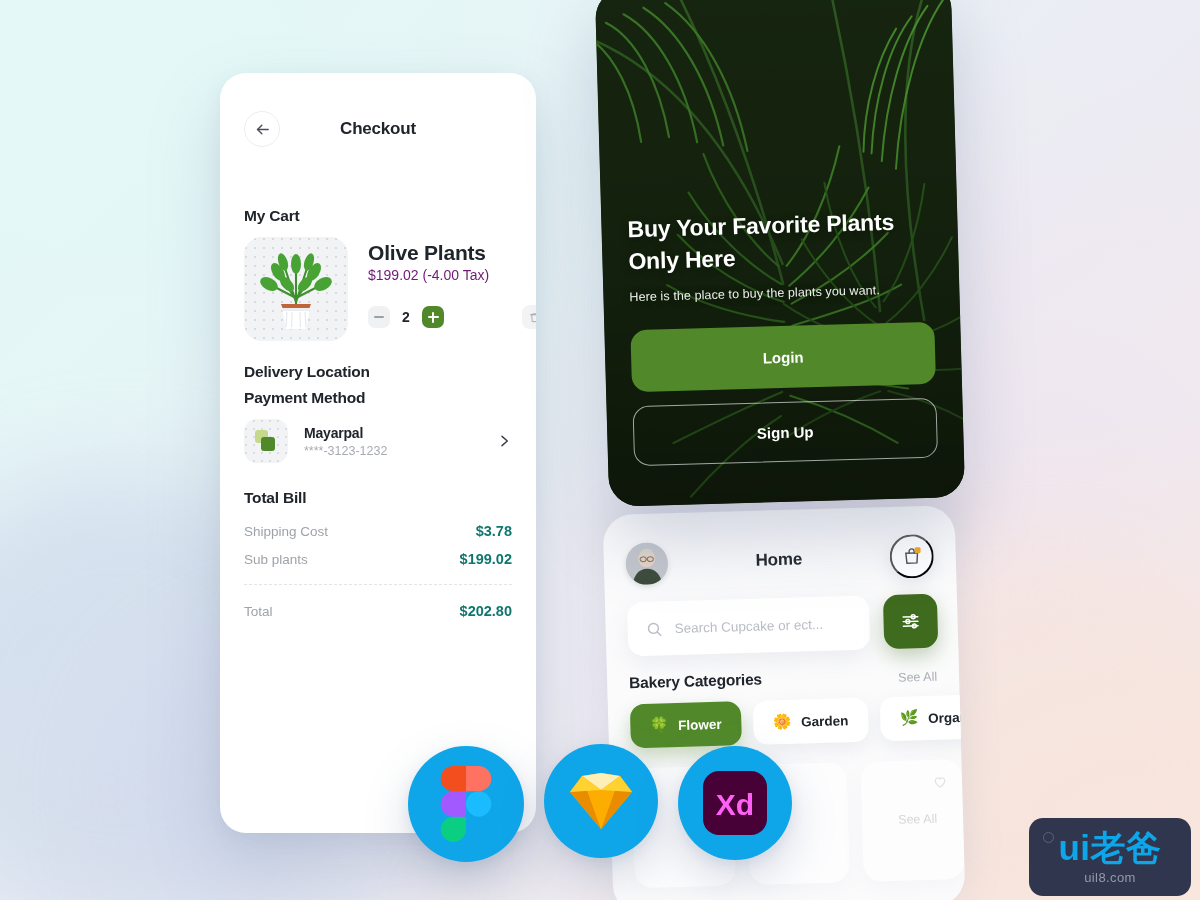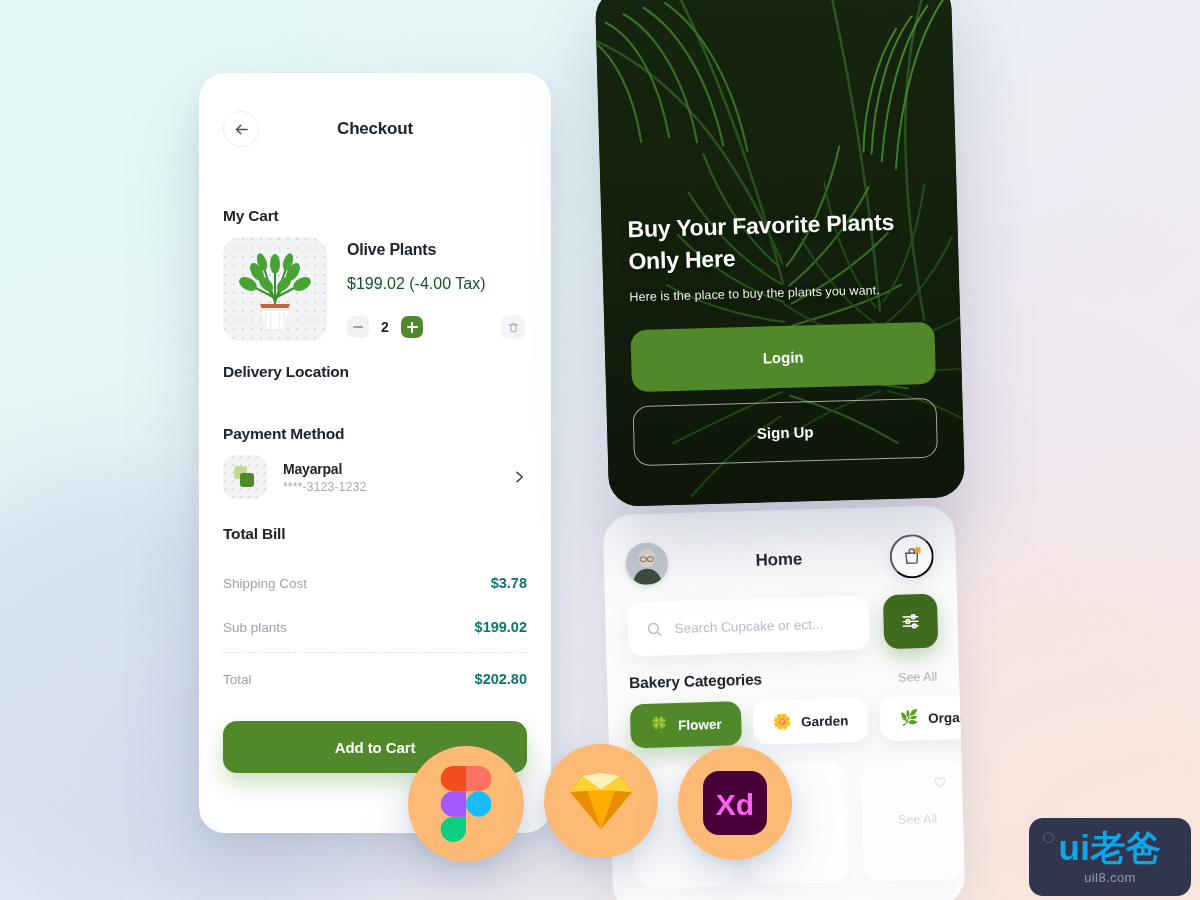--- a/index.html
+++ b/index.html
@@ -15,51 +15,51 @@
   }
 
   
   .blob{position:absolute;border-radius:50%;filter:blur(46px);pointer-events:none;}
   .blob-a{width:460px;height:460px;left:-110px;top:470px;background:rgba(198,210,232,.55);}
   .blob-b{width:420px;height:420px;left:840px;top:560px;background:rgba(245,226,218,.55);}
   .blob-c{width:300px;height:300px;left:120px;top:640px;background:rgba(206,216,236,.5);}
 
   
   .checkout-card{
-    position:absolute;left:199px;top:73px;width:352px;height:760px;
+    position:absolute;left:220px;top:73px;width:316px;height:760px;
     background:#fff;border-radius:26px;
     box-shadow:0 34px 70px rgba(120,135,165,.26), 0 6px 18px rgba(120,135,165,.10);
     overflow:hidden;
   }
   .co-head{display:flex;align-items:center;padding:38px 24px 0 24px;}
   .back-btn{
     width:36px;height:36px;border-radius:50%;border:1px solid #ececec;background:#fff;
     display:flex;align-items:center;justify-content:center;flex:0 0 auto;cursor:pointer;
   }
   .back-btn svg{width:17px;height:17px;}
   .co-title{flex:1;text-align:center;font-size:17px;font-weight:700;color:#20242b;margin-right:36px;letter-spacing:-.2px;}
 
   .sec-title{font-size:15.5px;font-weight:700;color:#20242b;padding:0 24px;letter-spacing:-.2px;}
   .s-mycart{margin-top:60px;}
   .s-delivery{margin-top:22px;}
-  .s-payment{margin-top:44px;}
+  .s-payment{margin-top:8px;}
   .s-total{margin-top:26px;}
 
   
   .cart-item{display:flex;padding:12px 24px 0 24px;}
   .thumb{
     width:104px;height:104px;border-radius:18px;flex:0 0 auto;position:relative;overflow:hidden;
     background:
       radial-gradient(circle at 2px 2px, rgba(160,165,180,.32) 1px, transparent 1.2px) 0 0/9px 9px,
       #f2f3f4;
   }
   .thumb .plant{position:absolute;left:50%;top:50%;transform:translate(-50%,-50%);}
   .ci-right{flex:1;padding-left:20px;padding-top:4px;}
-  .ci-name{font-size:16px;font-weight:700;color:#20242b;letter-spacing:-.2px;}
-  .ci-price{font-size:16px;color:#14532d;margin-top:16px;}
+  .ci-name{font-size:21px;font-weight:700;color:#20242b;letter-spacing:-.2px;}
+  .ci-price{font-size:14px;color:#701a75;margin-top:2px;}
   .ci-ctl{display:flex;align-items:center;margin-top:22px;}
   .qty-btn{
     width:22px;height:22px;border-radius:7px;border:none;display:flex;align-items:center;
     justify-content:center;cursor:pointer;flex:0 0 auto;
   }
   .qty-minus{background:#f0f1f2;}
   .qty-minus i{display:block;width:10px;height:1.7px;background:#9aa0a8;border-radius:2px;}
   .qty-plus{background:#51892a;}
   .qty-plus i,.qty-plus b{position:absolute;background:#fff;border-radius:2px;}
   .qty-plus span{position:relative;display:block;width:11px;height:11px;}
@@ -85,21 +85,21 @@
   .row-t2{font-size:12.5px;color:#a7abb2;margin-top:3px;}
   .chev{width:16px;height:16px;flex:0 0 auto;}
 
   
   .mp{position:relative;width:22px;height:22px;}
   .mp .sq1{position:absolute;left:0;top:0;width:13px;height:13px;background:#c5d98b;border-radius:3px 3px 0 3px;}
   .mp .sq2{position:absolute;left:6px;top:7px;width:14px;height:14px;background:#51892a;border-radius:3px;}
 
   
   .bill{padding:4px 24px 0 24px;}
-  .bill-row{display:flex;justify-content:space-between;align-items:baseline;margin-top:28px;}
+  .bill-row{display:flex;justify-content:space-between;align-items:baseline;margin-top:12px;}
   .bill-k{font-size:13.5px;color:#9ea3aa;}
   .bill-v{font-size:14.5px;font-weight:700;color:#0f766e;}
   .bill-div{border-top:1.6px dashed #e2e4e7;margin-top:17px;}
   .bill-row.total{margin-top:18px;}
 
   .add-cart{
     display:block;margin:34px 24px 0 24px;height:52px;width:304px;border:none;border-radius:14px;
     background:#51892a;color:#fff;font-size:15px;font-weight:700;letter-spacing:-.1px;cursor:pointer;
     font-family:"Liberation Sans", sans-serif;
     box-shadow:0 10px 22px rgba(81,137,42,.28);
@@ -180,21 +180,21 @@
   .chip.active{background:#51892a;color:#fff;box-shadow:0 8px 18px rgba(81,137,42,.3);}
   .chip .emo{font-size:15px;}
 
   .see-all-2{position:absolute;right:26px;top:306px;font-size:12.5px;color:#a9aeb5;cursor:pointer;}
   .prod-row{display:flex;gap:14px;padding:20px 0 0 22px;opacity:.5;}
   .prod-card{width:140px;height:120px;background:#fff;border-radius:18px;position:relative;box-shadow:0 8px 20px rgba(130,140,160,.10);}
   .heart{position:absolute;right:14px;top:14px;width:16px;height:16px;opacity:.55;}
 
   
   .badge{
-    position:absolute;border-radius:50%;background:#fdba74;display:flex;align-items:center;justify-content:center;
+    position:absolute;border-radius:50%;background:#0ea5e9;display:flex;align-items:center;justify-content:center;
     box-shadow:0 18px 44px rgba(120,135,165,.30), 0 4px 12px rgba(120,135,165,.14);
   }
   .badge-figma{left:408px;top:746px;width:116px;height:116px;}
   .badge-sketch{left:544px;top:744px;width:114px;height:114px;}
   .badge-xd{left:678px;top:746px;width:114px;height:114px;}
 
   
   .wm{
     position:absolute;left:1029px;top:818px;width:162px;height:78px;border-radius:14px;background:#30364d;
     display:flex;flex-direction:column;align-items:center;justify-content:center;
@@ -312,21 +312,20 @@
       <span class="bill-k">Sub plants</span>
       <span class="bill-v">$199.02</span>
     </div>
     <div class="bill-div"></div>
     <div class="bill-row total">
       <span class="bill-k">Total</span>
       <span class="bill-v">$202.80</span>
     </div>
   </div>
 
-  <button class="add-cart">Add to Cart</button>
 </div>
 
 <div class="phone-wrap">
 
   <div class="phone-home">
     <div class="home-top">
       <div class="avatar">
         <svg viewBox="0 0 42 42" width="42" height="42">
           <rect width="42" height="42" fill="#c3c6cc"></rect>
           <circle cx="21" cy="16" r="8.5" fill="#e7d3c4"></circle>

